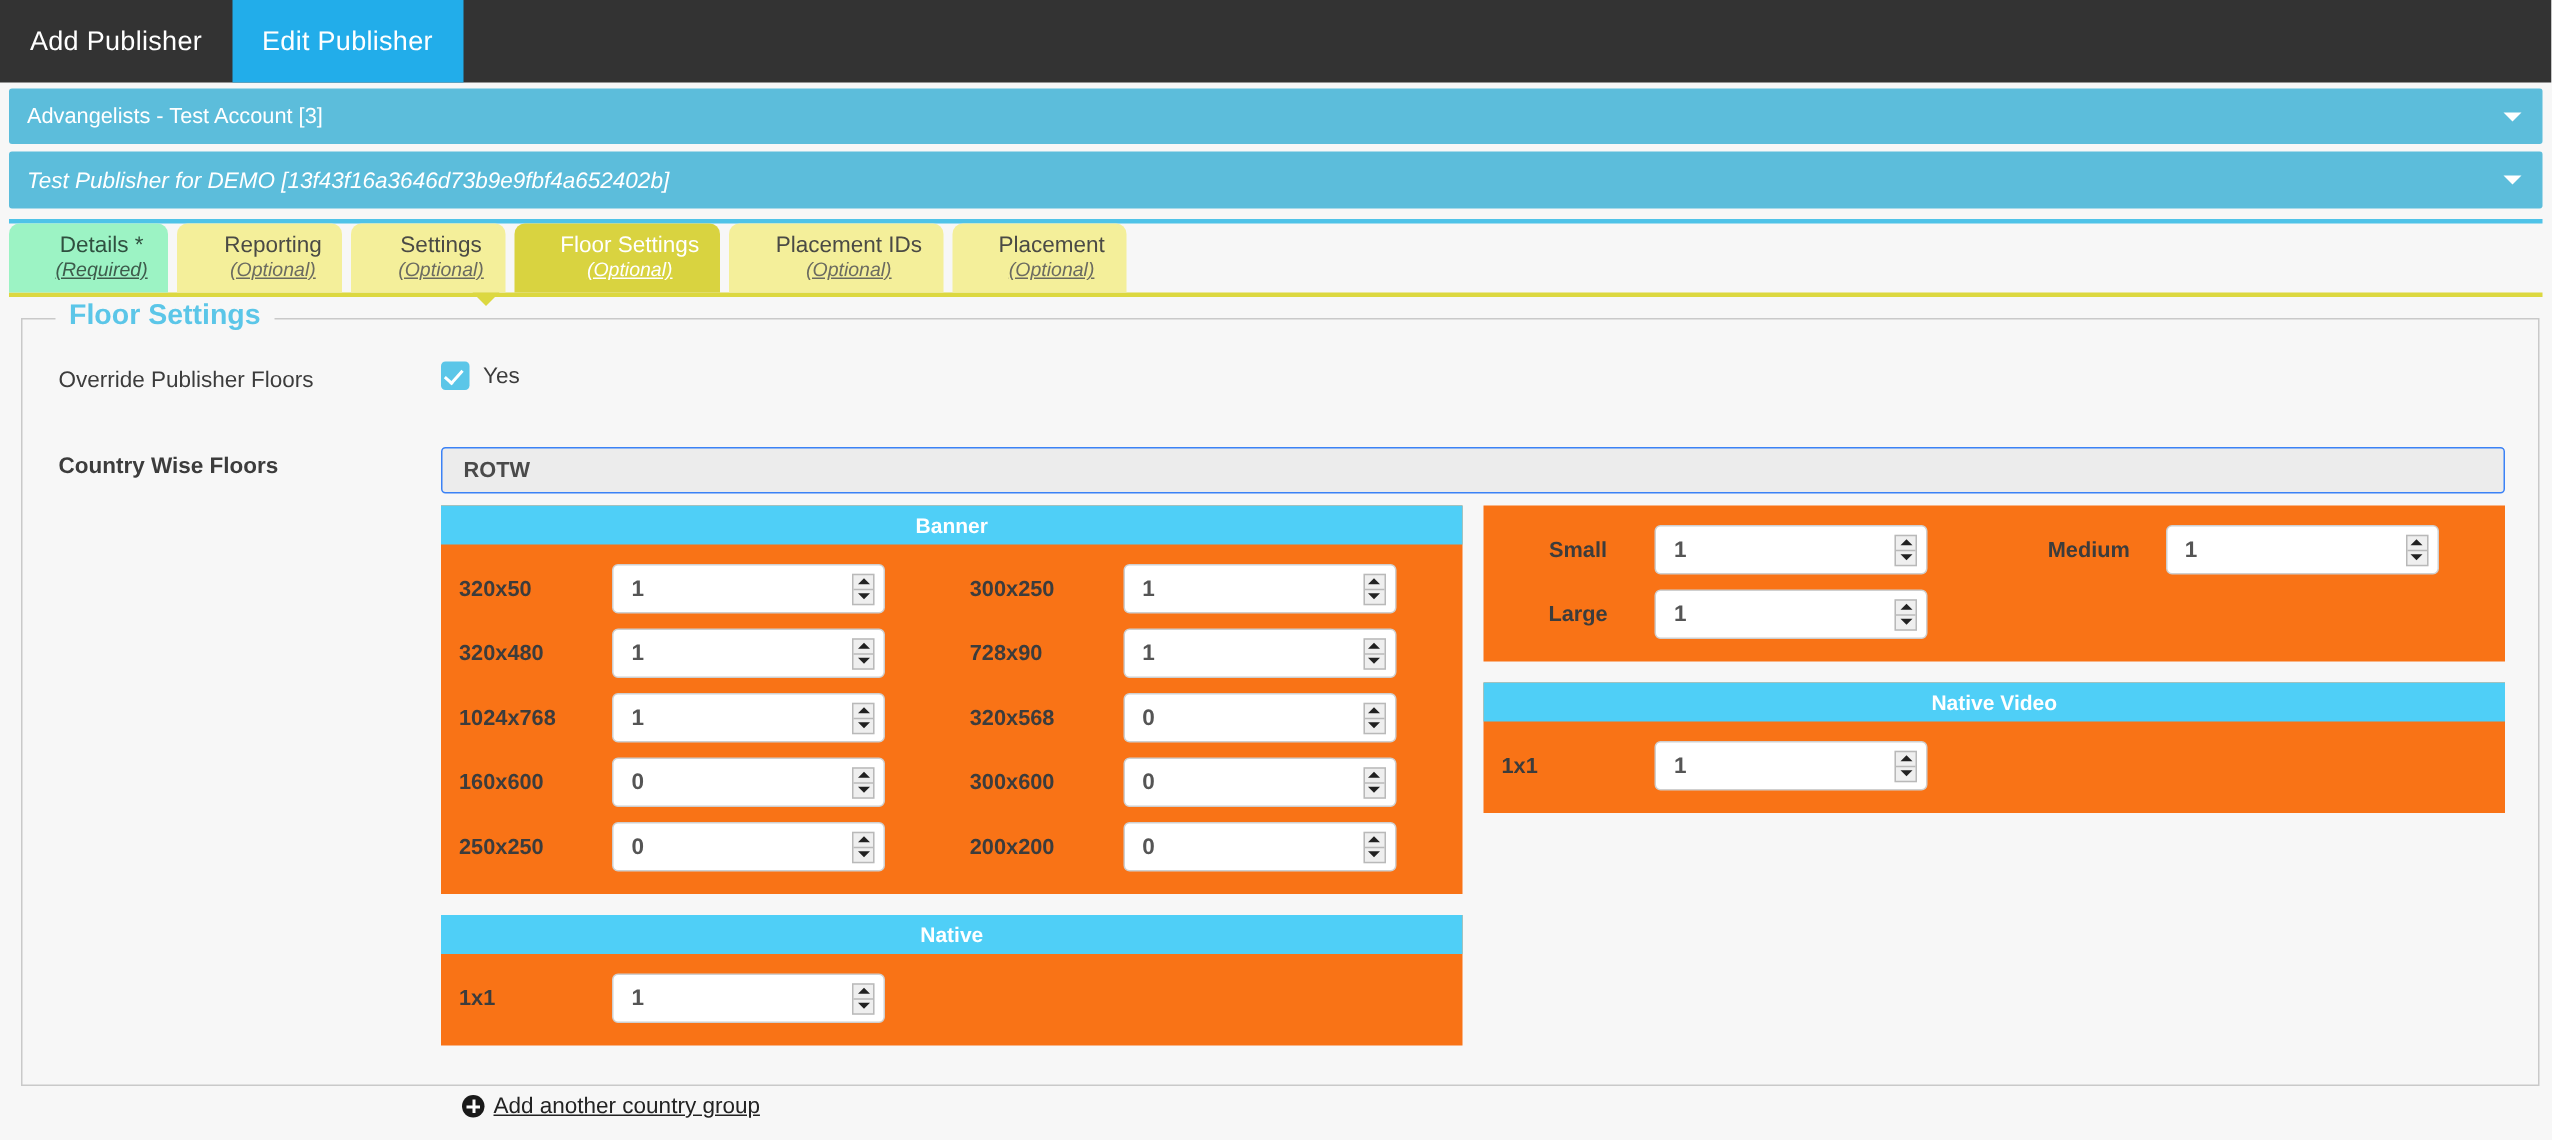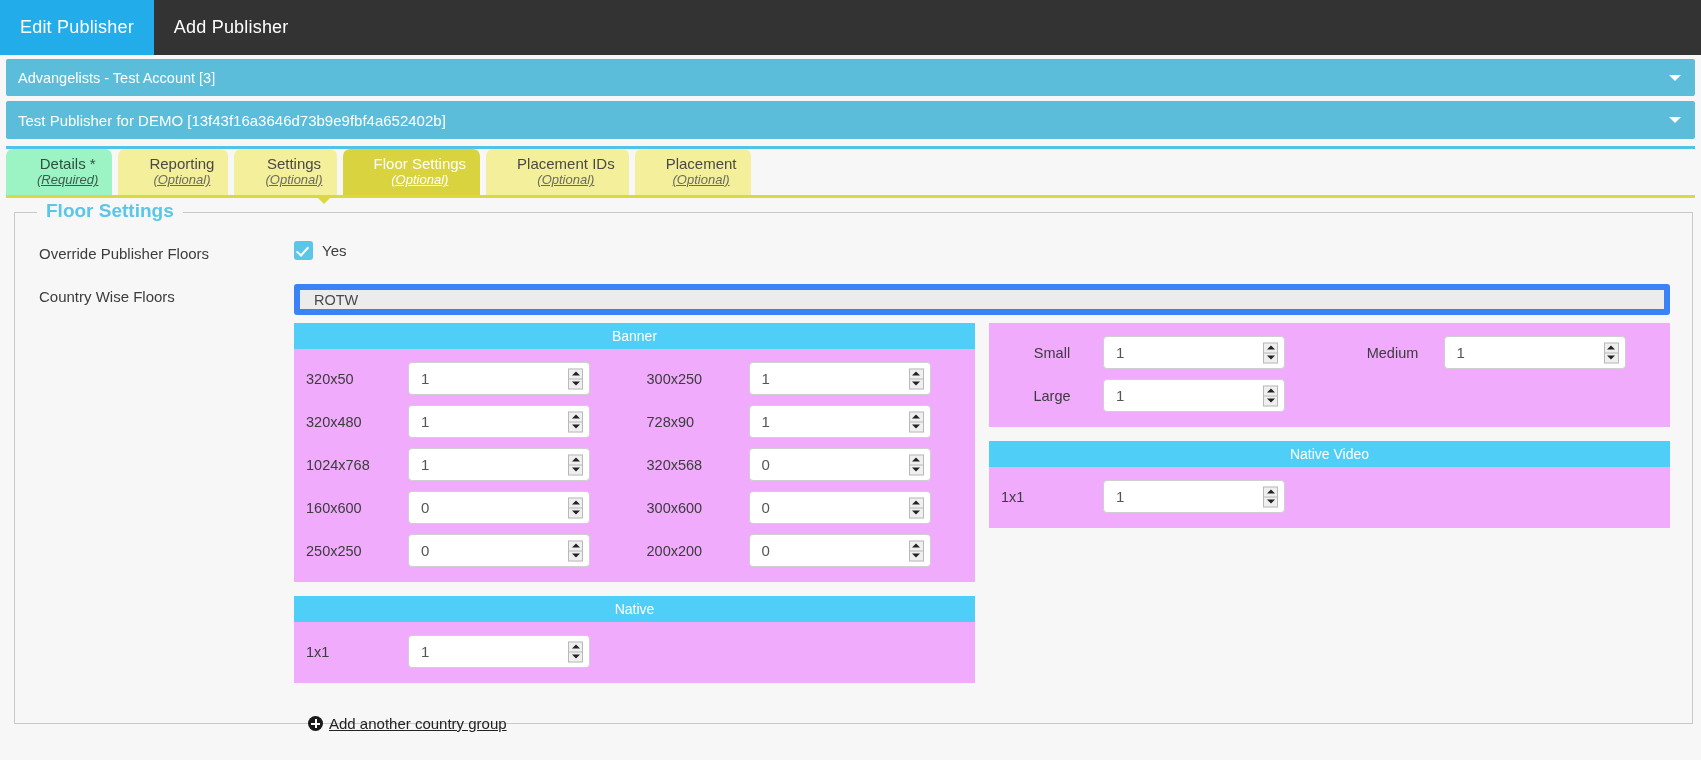--- a/index.html
+++ b/index.html
@@ -36,21 +36,21 @@
     height: 37px;
     margin-top: 4px;
     background: #5CBDDB;
     color: #ffffff;
     font-size: 14.5px;
     display: flex; align-items: center;
     padding-left: 12px;
     border-radius: 2px;
     cursor: pointer;
   }
-  .accordion-bar.second { margin-top: 5px; height: 38px; font-size: 15px; }
+  .accordion-bar.second { margin-top: 5px; height: 38px; font-size: 15px; font-style: italic; }
   .caret-down {
     position: absolute;
     right: 14px; top: 50%;
     transform: translateY(-50%);
     width: 0; height: 0;
     border-left: 6px solid transparent;
     border-right: 6px solid transparent;
     border-top: 6px solid #ffffff;
   }
 
@@ -152,39 +152,39 @@
     width: 5px; height: 10px;
     border: solid #ffffff;
     border-width: 0 2.4px 2.4px 0;
     transform: rotate(42deg);
   }
   .cb-text { font-size: 15px; color: #3c3c3c; }
 
   
   .country-bar {
     background: #ececec;
-    border: 6px solid #3b82f6;
+    border: 1px solid #3b82f6;
     border-radius: 3px;
     height: 31px;
     display: flex; align-items: center;
     padding-left: 14px;
     font-size: 14.5px;
     color: #4a4a4a;
   }
 
   
   .groups {
     display: flex;
     margin-top: 8px;
     gap: 14px;
     align-items: flex-start;
   }
   .group-col { flex: 1 1 0; min-width: 0; }
   .sec {
-    background: #f0abfc;
+    background: #f97316;
     margin-bottom: 14px;
   }
   .sec-head {
     background: #4FCFF7;
     color: #ffffff;
     font-size: 14px;
     text-align: center;
     height: 26px;
     line-height: 26px;
   }
@@ -278,25 +278,25 @@
     position: absolute;
     background: #fff;
   }
   .plus-icon::before { left: 3.2px; top: 6.8px; width: 8.6px; height: 2px; }
   .plus-icon::after  { top: 3.2px; left: 6.8px; height: 8.6px; width: 2px; }
 </style>
 </head>
 <body>
 
 <div class="topnav">
+  <div class="topnav-tab">
+    <span>Add Publisher</span>
+  </div>
   <div class="topnav-tab active">
     <span>Edit Publisher</span>
-  </div>
-  <div class="topnav-tab">
-    <span>Add Publisher</span>
   </div>
 </div>
 
 <div class="accordion-wrap">
   <div class="accordion-bar">
     <span>Advangelists - Test Account [3]</span>
     <span class="caret-down"></span>
   </div>
   <div class="accordion-bar second">
     <span>Test Publisher for DEMO [13f43f16a3646d73b9e9fbf4a652402b]</span>
@@ -339,21 +339,21 @@
   <div class="panel-legend">Floor Settings</div>
 
   <div class="row" style="margin-top:8px;">
     <div class="row-label">Override Publisher Floors</div>
     <div class="cb-wrap">
       <div class="cb"></div>
       <span class="cb-text">Yes</span>
     </div>
   </div>
 
-  <div class="row" style="margin-top:22px; display:block;">
+  <div class="row" style="margin-top:36px; display:block;font-weight:bold;">
     <div style="display:flex; align-items:flex-start;">
       <div class="row-label">Country Wise Floors</div>
       <div style="flex:1 1 auto; padding-right:22px;">
         <div class="country-bar">
           <span>ROTW</span>
         </div>
 
         <div class="groups">
 
           <div class="group-col">

